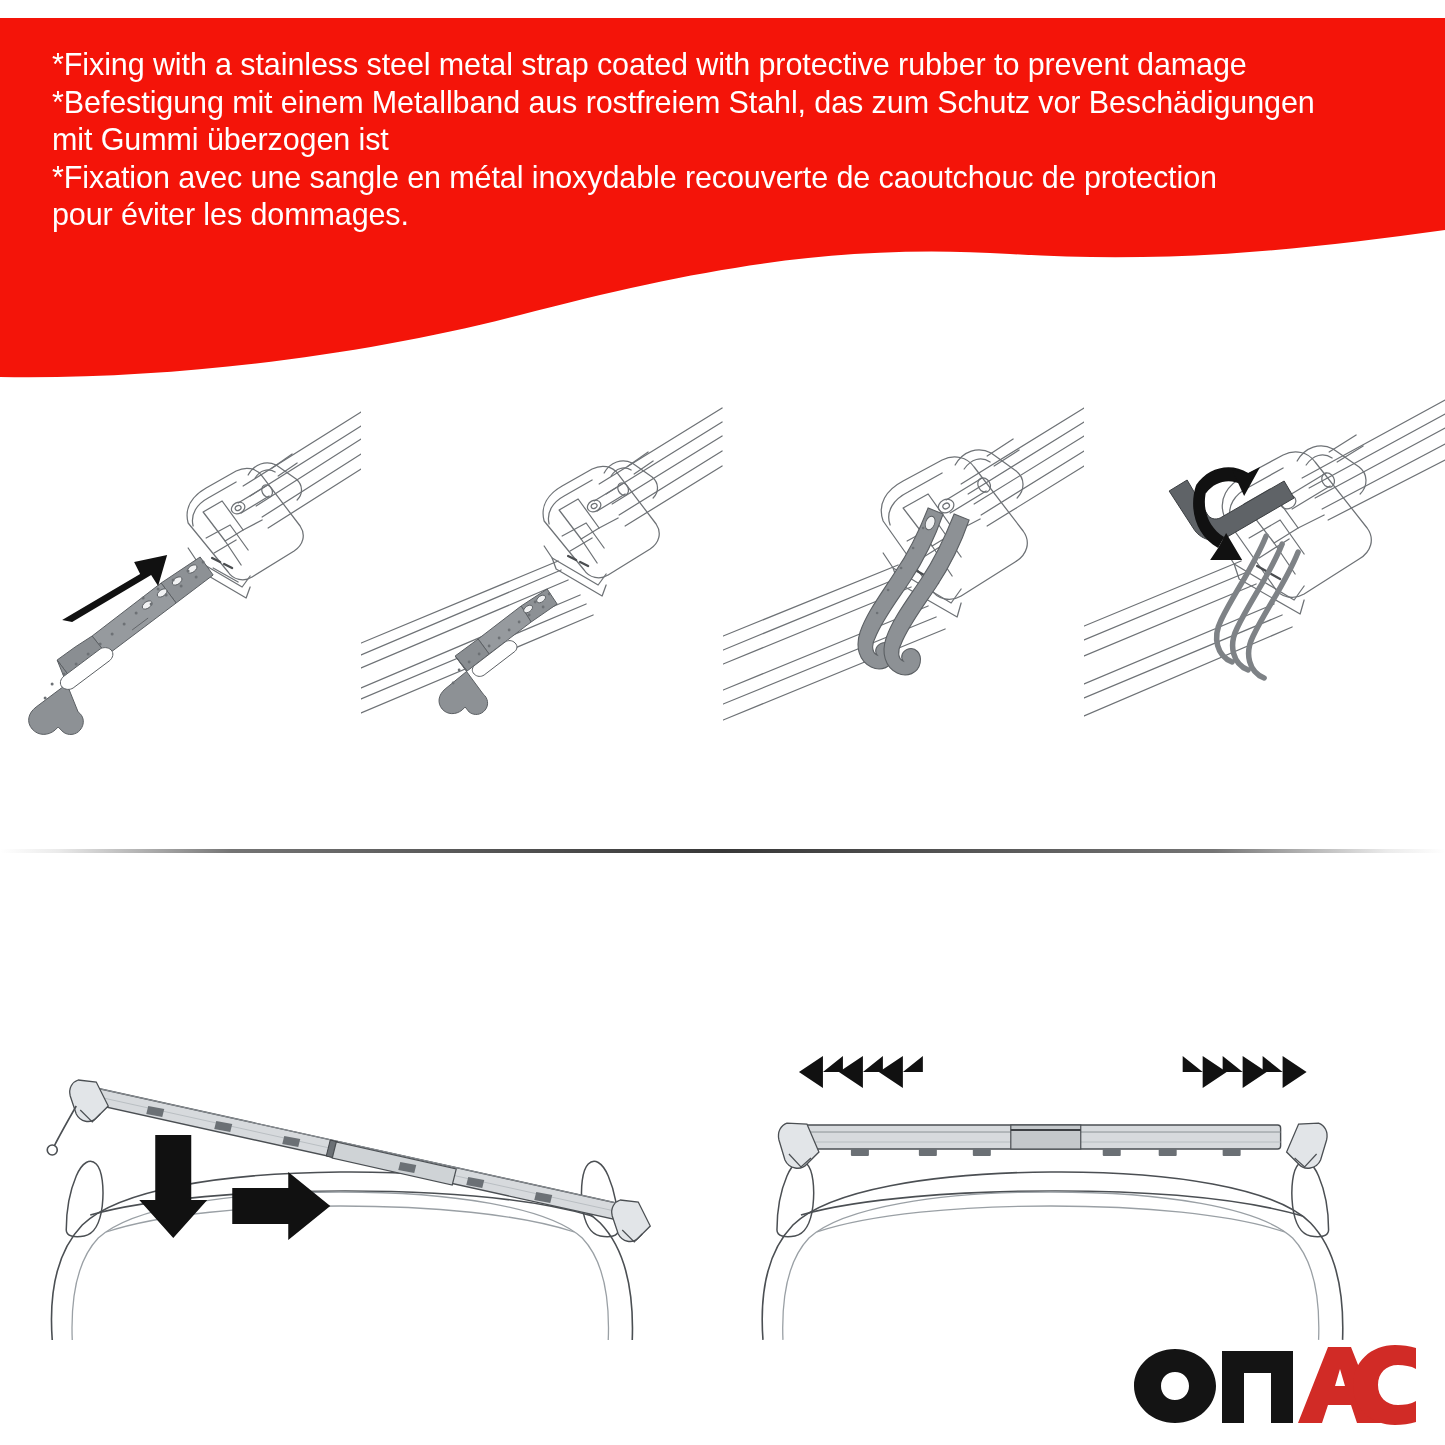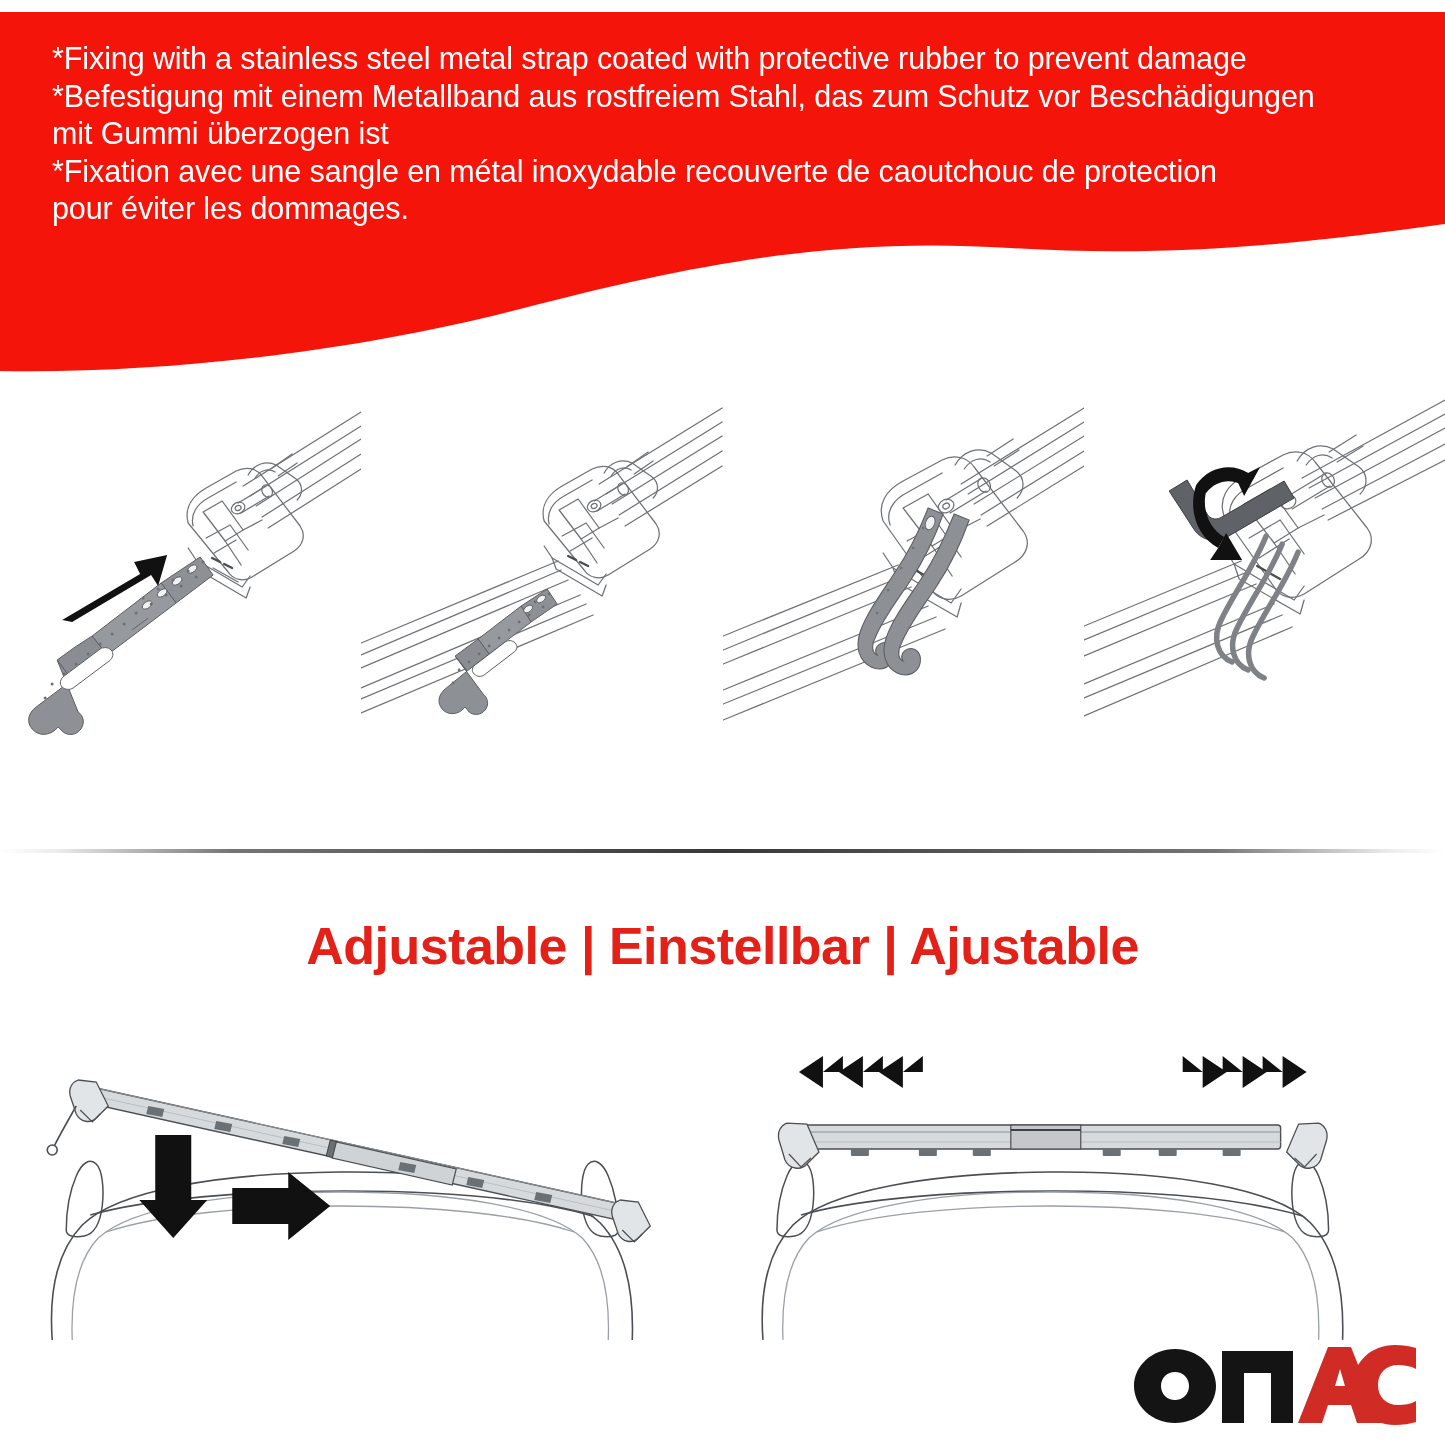--- a/index.html
+++ b/index.html
@@ -1,20 +1,20 @@
 <!DOCTYPE html>
 <html><head>
 <meta charset="utf-8">
 <style>
   html,body{margin:0;padding:0;background:#fff;}
   body{width:1445px;height:1445px;font-family:"Liberation Sans",sans-serif;overflow:hidden;}
   .page{position:relative;width:1445px;height:1445px;background:#ffffff;overflow:hidden;}
 
   
-  .header-wrap{position:absolute;left:0;top:12px;width:1445px;height:380px;}
+  .header-wrap{position:absolute;left:0;top:18px;width:1445px;height:380px;}
   .header-wrap svg{position:absolute;left:0;top:0;}
   .header-text{
     position:absolute;left:52px;top:28px;width:1370px;
     color:#ffffff;font-size:30.5px;line-height:37.5px;
     font-family:"Liberation Sans",sans-serif;font-weight:400;
     letter-spacing:-0.1px;white-space:pre-wrap;
   }
 
   
   .steps{position:absolute;left:0;top:368px;width:1445px;height:470px;display:flex;}
@@ -337,21 +337,20 @@
           <path d="M112,117 C124,99 147,94 164,105 L158,117
                    C146,110 131,113 122,125 Z" fill="#111111"></path>
           <path d="M164,105 L176,99 L160,128 L148,102 Z" fill="#111111"></path>
         </g>
       </svg>
     </div>
   </div>
 
   <div class="divider"></div>
 
-  <div class="adj-title">Adjustable | Einstellbar | Ajustable</div>
 
   <div class="bottom">
 
     <div class="half">
       <svg viewBox="0 0 722 330" preserveAspectRatio="xMidYMid meet">
 
         <g fill="none" stroke="#4b4f53" stroke-width="1.6" stroke-linejoin="round">
           <path d="M52,330 C48,275 60,238 82,215 C118,180 220,163 340,162
                    C460,161 565,178 600,213 C622,236 634,274 632,330"></path>
           <path d="M90,205 C150,188 250,181 345,181 C440,181 530,188 592,206"></path>

